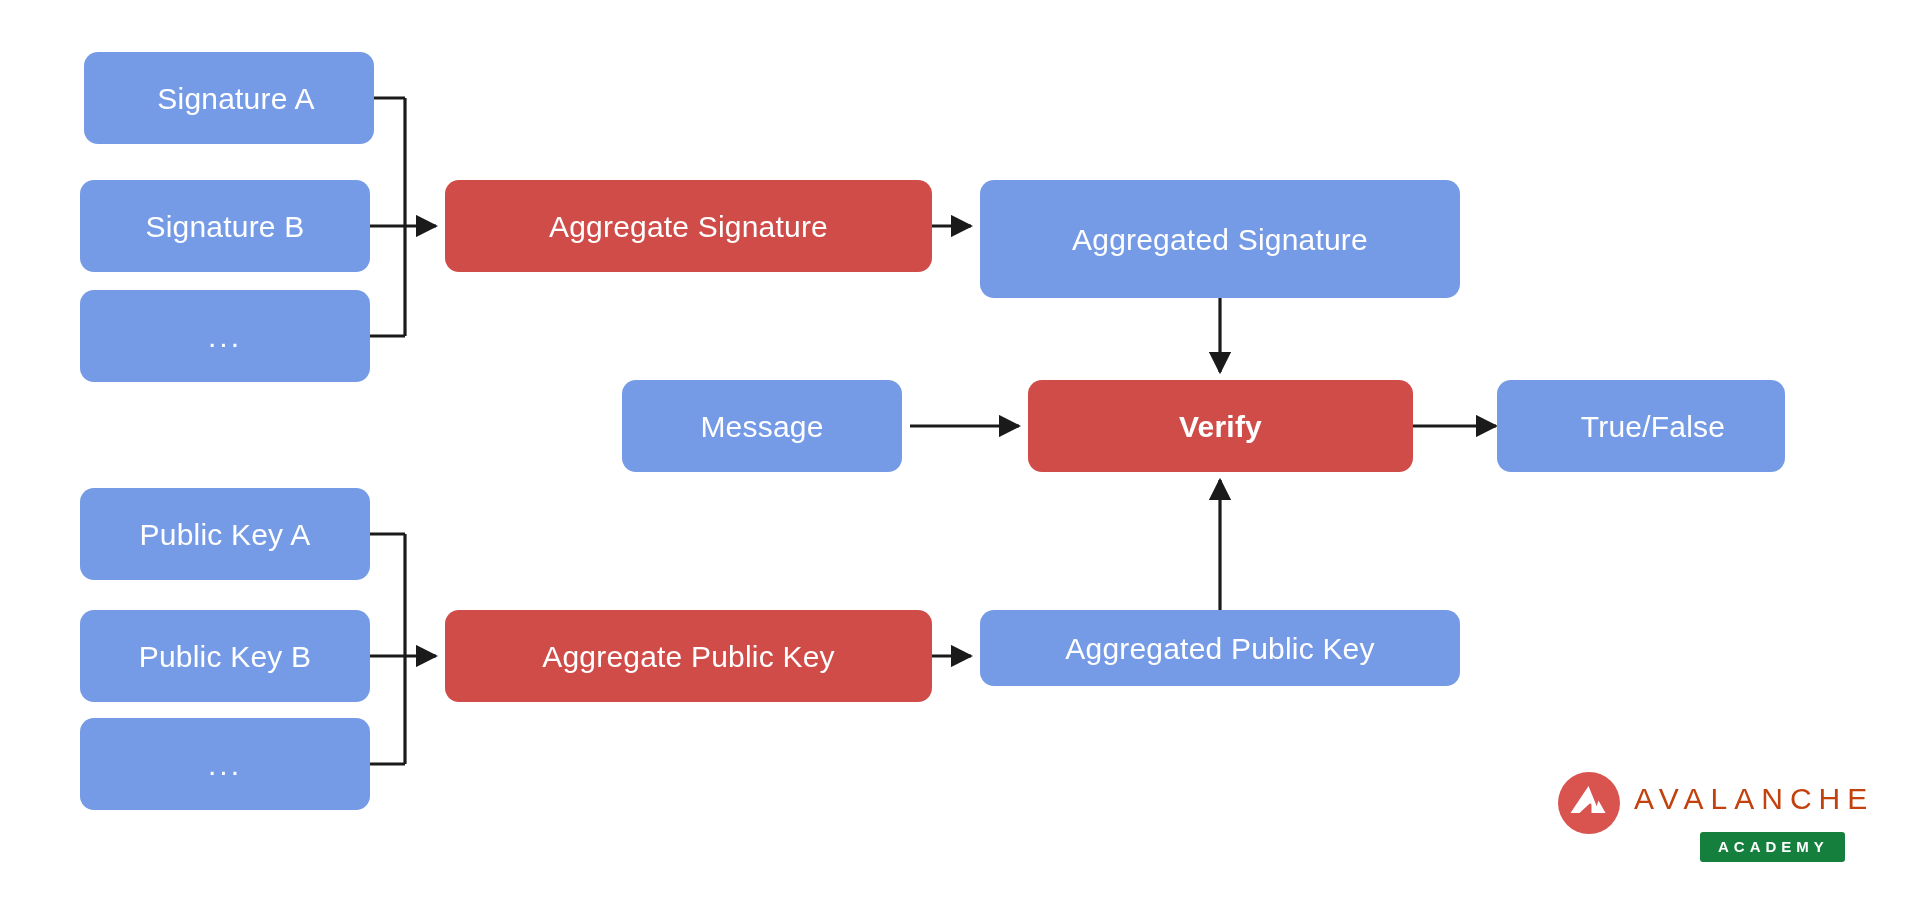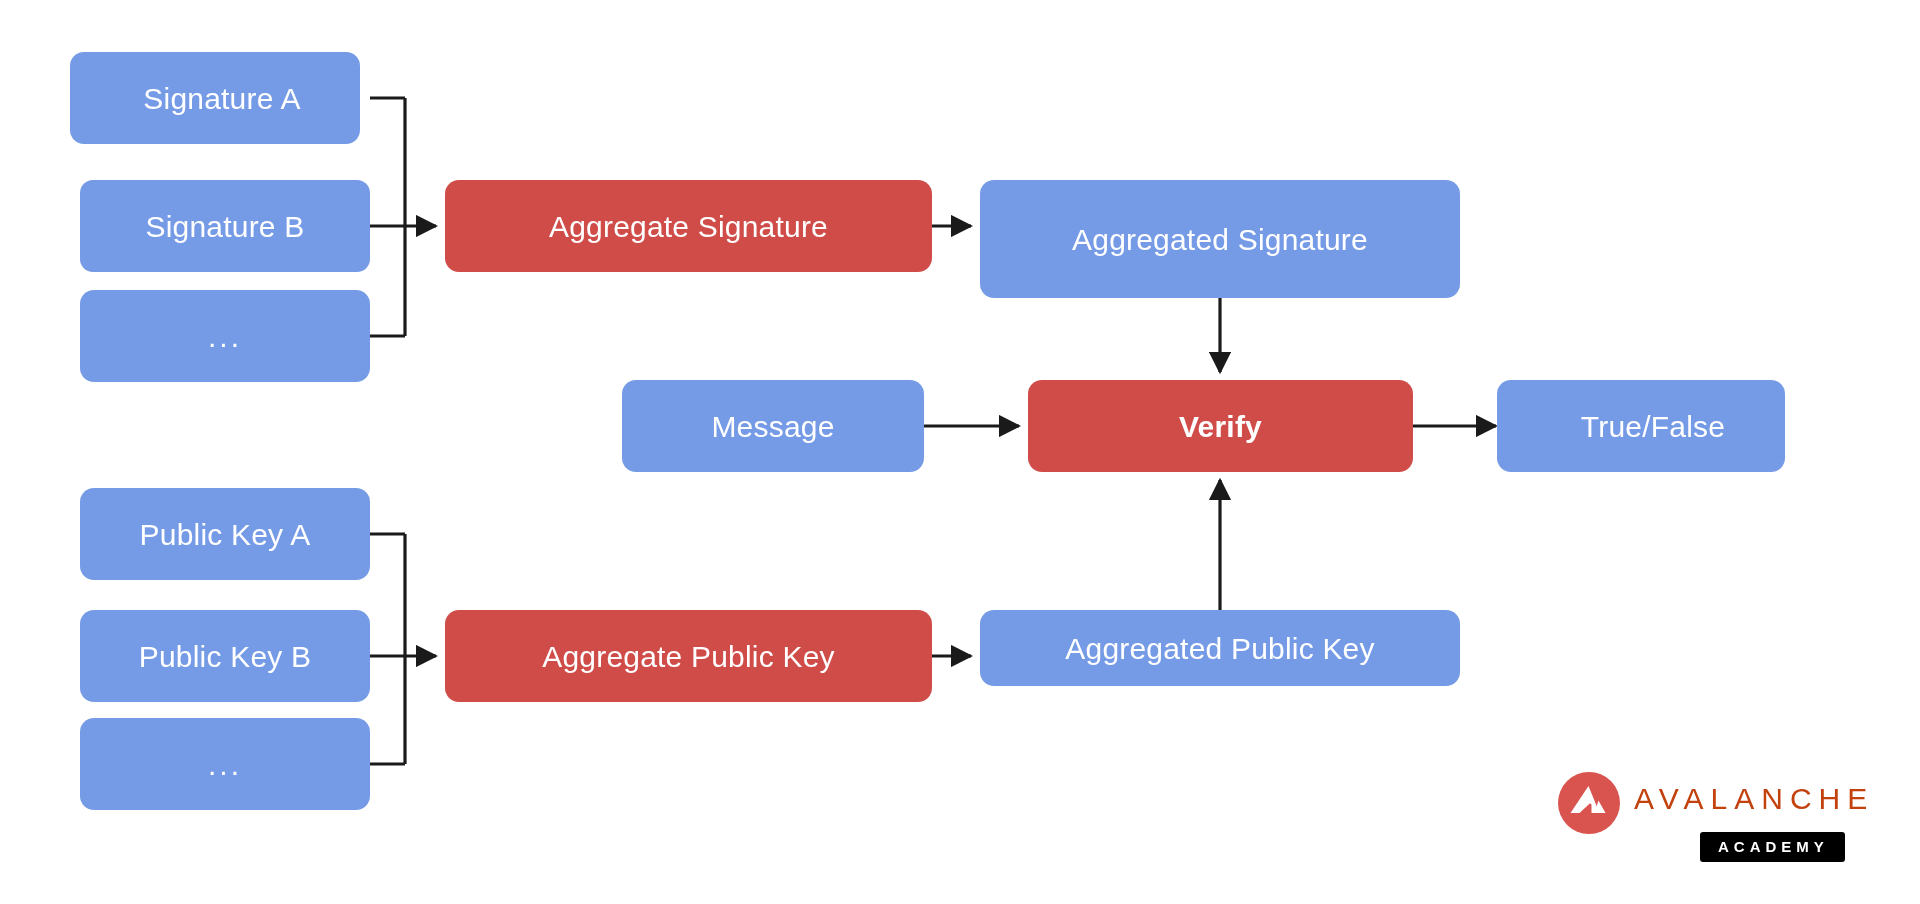--- a/index.html
+++ b/index.html
@@ -78,21 +78,21 @@
     font-size: 30px;
     font-weight: 400;
     letter-spacing: 7px;
     color: #c2410c;
     white-space: nowrap;
   }
   #logo .academy {
     position: absolute;
     left: 142px;
     top: 62px;
-    background: #000000;
+    background: #15803d;
     border-radius: 3px;
     padding: 6px 16px 7px 18px;
     color: #ffffff;
     font-size: 15px;
     font-weight: bold;
     letter-spacing: 5px;
     white-space: nowrap;
   }
 </style>
 </head>
@@ -139,41 +139,41 @@
 
     <g>
       <path d="M 932 656 L 971 656" stroke="#1a1a1a" stroke-width="3.2" fill="none" marker-end="url(#arrow)"></path>
     </g>
 
     <g>
       <path d="M 1220 610 L 1220 480" stroke="#1a1a1a" stroke-width="3.2" fill="none" marker-end="url(#arrow)"></path>
     </g>
   </svg>
 
-  <div class="node blue" style="left:70px; top:52px; width:290px; height:92px;padding-left:24px;">
+  <div class="node blue" style="left:84px; top:52px; width:290px; height:92px;padding-left:24px;">
     <span class="label">Signature A</span>
   </div>
 
-  <div class="node blue" style="left:80px; top:180px; width:290px; height:92px;border-radius:13px;">
+  <div class="node blue" style="left:80px; top:180px; width:290px; height:92px;">
     <span class="label">Signature B</span>
   </div>
 
   <div class="node blue ellipsis" style="left:80px; top:290px; width:290px; height:92px;">
     <span class="label">...</span>
   </div>
 
   <div class="node red" style="left:445px; top:180px; width:487px; height:92px;">
     <span class="label">Aggregate Signature</span>
   </div>
 
   <div class="node blue" style="left:980px; top:180px; width:480px; height:118px;">
     <span class="label">Aggregated Signature</span>
   </div>
 
-  <div class="node blue" style="left:622px; top:380px; width:302px; height:92px;">
+  <div class="node blue" style="left:622px; top:380px; width:280px; height:92px;">
     <span class="label">Message</span>
   </div>
 
   <div class="node red strong" style="left:1028px; top:380px; width:385px; height:92px;">
     <span class="label">Verify</span>
   </div>
 
   <div class="node blue" style="left:1497px; top:380px; width:288px; height:92px;padding-left:34px;">
     <span class="label">True/False</span>
   </div>

